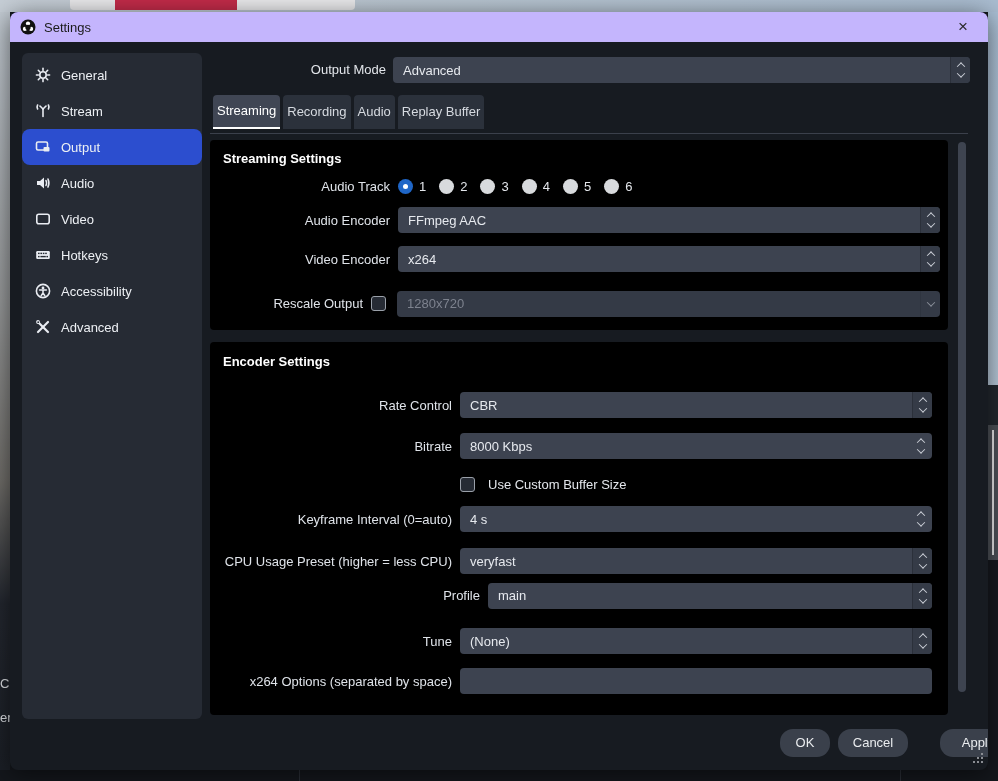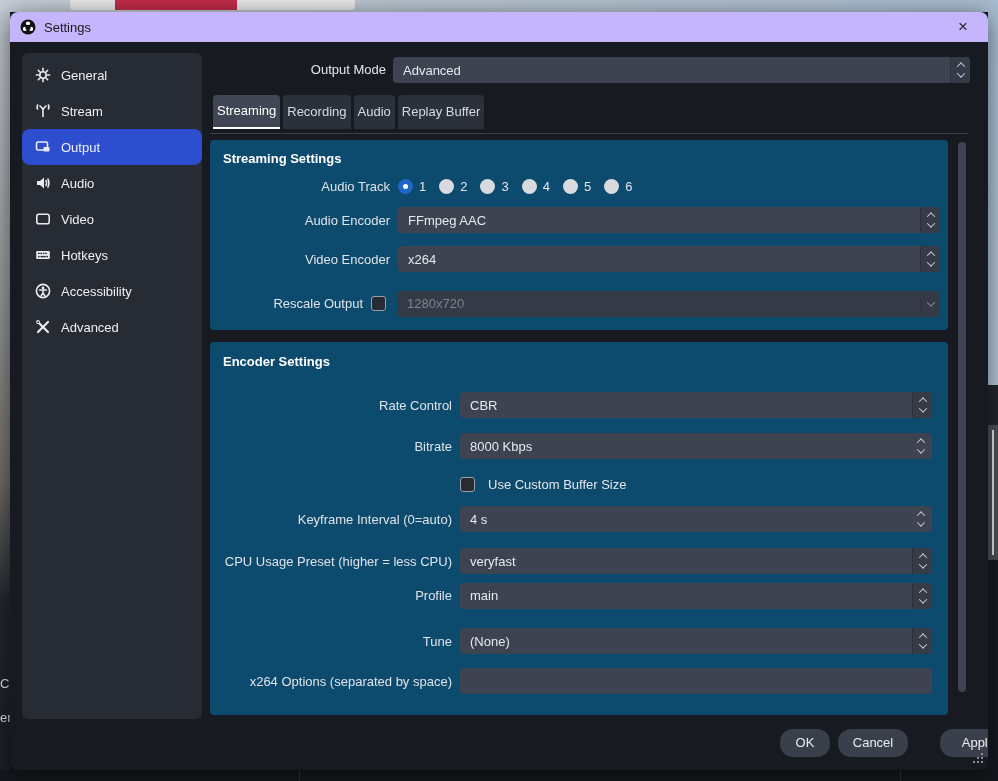--- a/index.html
+++ b/index.html
@@ -71,21 +71,21 @@
   .combo.disabled .chd { border-color:#8a8f99; }
 
   .tabs { position:absolute; left:203px; top:83px; display:flex; gap:3px; }
   .tab { height:34px; line-height:34px; padding:0 4px; background:#2b313b;
     border-radius:4px 4px 0 0; font-size:13px; color:#d6dae0; }
   .tab.active { background:#404654; color:#fff; border-bottom:2px solid #ffffff;
     line-height:32px; }
   .pane-line { position:absolute; left:200px; top:121px; width:758px; height:1px;
     background:#3b404b; }
 
-  .group { position:absolute; left:200px; width:738px; background:#0c4a6e;
+  .group { position:absolute; left:200px; width:738px; background:#000000;
     border-radius:4px; }
   .group-title { position:absolute; left:13px; font-size:13px; font-weight:bold; color:#ffffff; }
 
   .g1row { position:absolute; left:0; right:8px; display:flex; align-items:center; }
   .g1row .lbl { width:180px; text-align:right; margin-right:8px; font-size:13px; color:#dfe3e9; }
   .g2row { position:absolute; left:0; right:16px; display:flex; align-items:center; }
   .g2row .lbl { width:242px; text-align:right; margin-right:8px; font-size:13px; color:#dfe3e9; }
 
   .radio-group { display:flex; align-items:center; gap:13px; }
   .radio-opt { display:flex; align-items:center; gap:6px; font-size:13px; color:#e3e6eb; }
@@ -369,21 +369,21 @@
         <div class="lbl">CPU Usage Preset (higher = less CPU)</div>
         <div class="combo">
           <span class="val">veryfast</span>
           <span class="spin">
               <i class="chu"></i>
               <i class="chd"></i>
             </span>
         </div>
       </div>
 
-      <div class="g2row" style="top:246px; height:15px;">
+      <div class="g2row" style="top:246px; height:15px;margin-left:28px;">
         <div class="lbl">Profile</div>
         <div class="combo">
           <span class="val">main</span>
           <span class="spin">
               <i class="chu"></i>
               <i class="chd"></i>
             </span>
         </div>
       </div>
 

